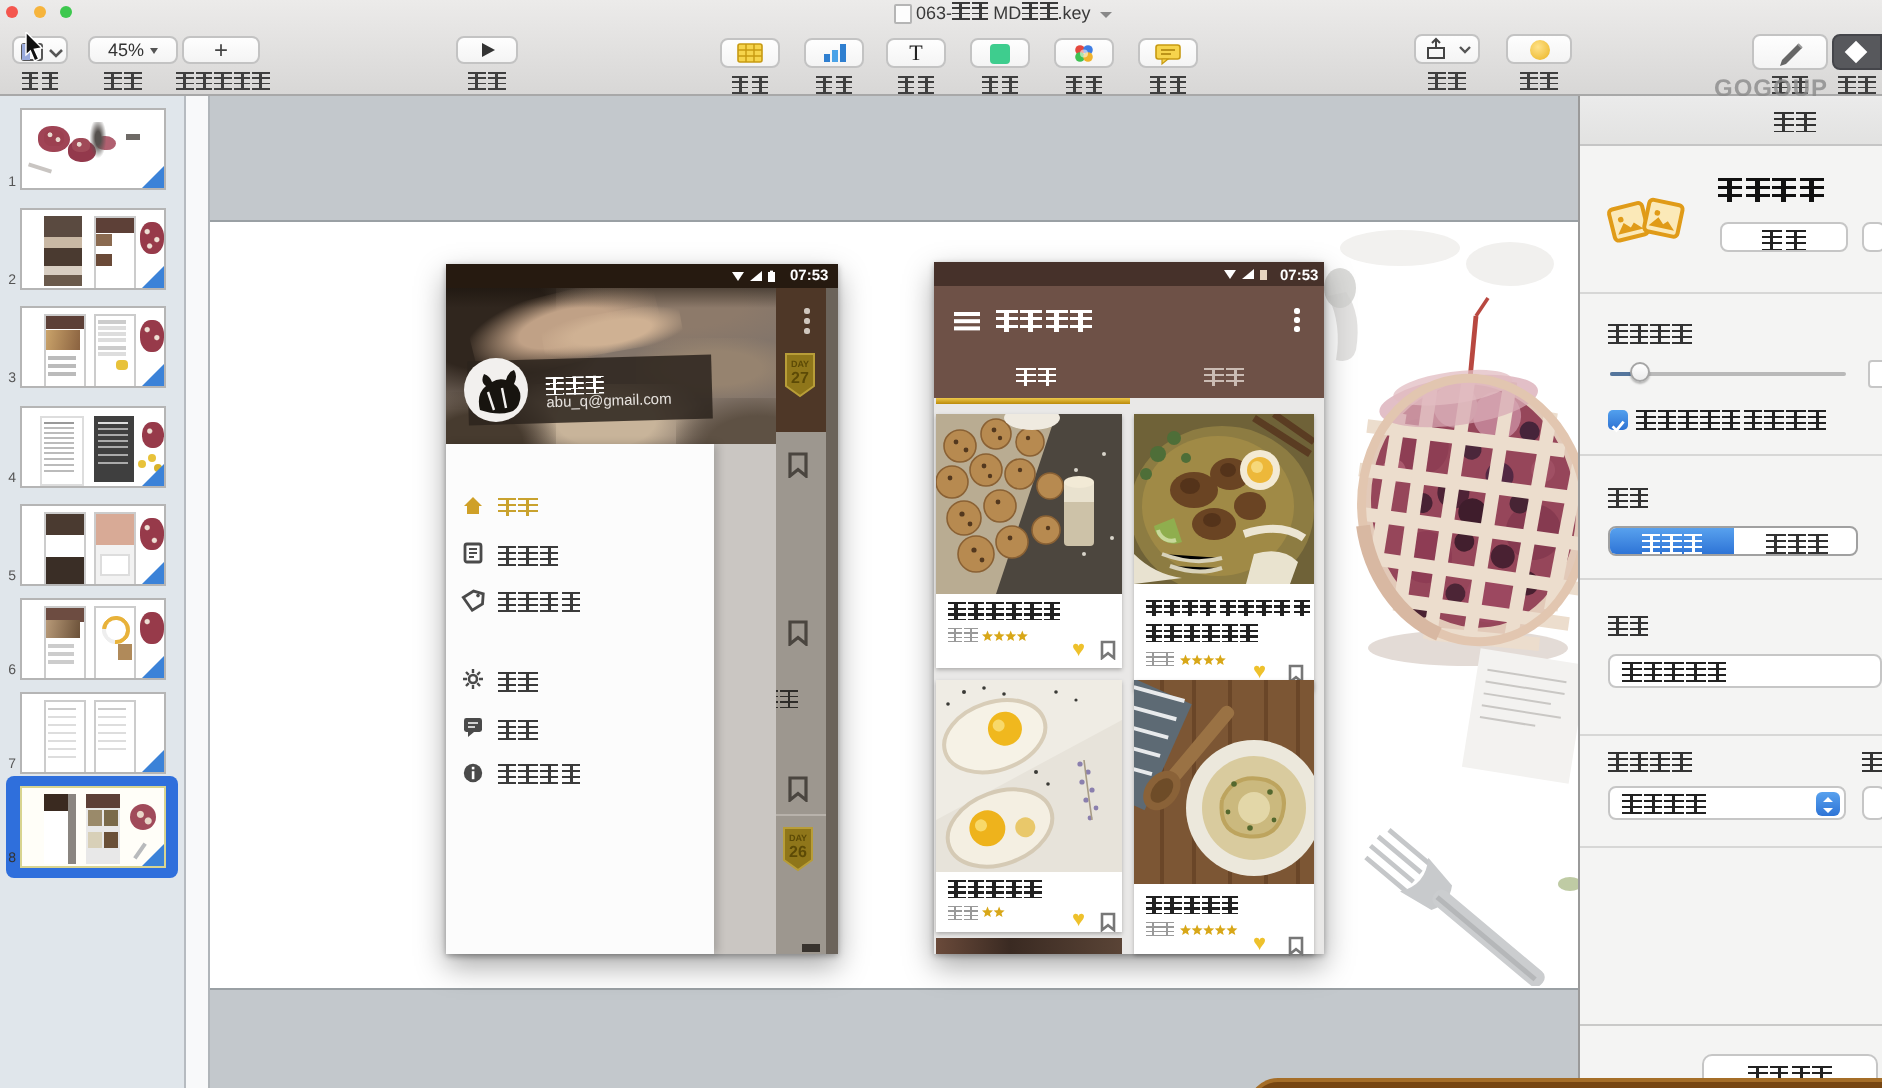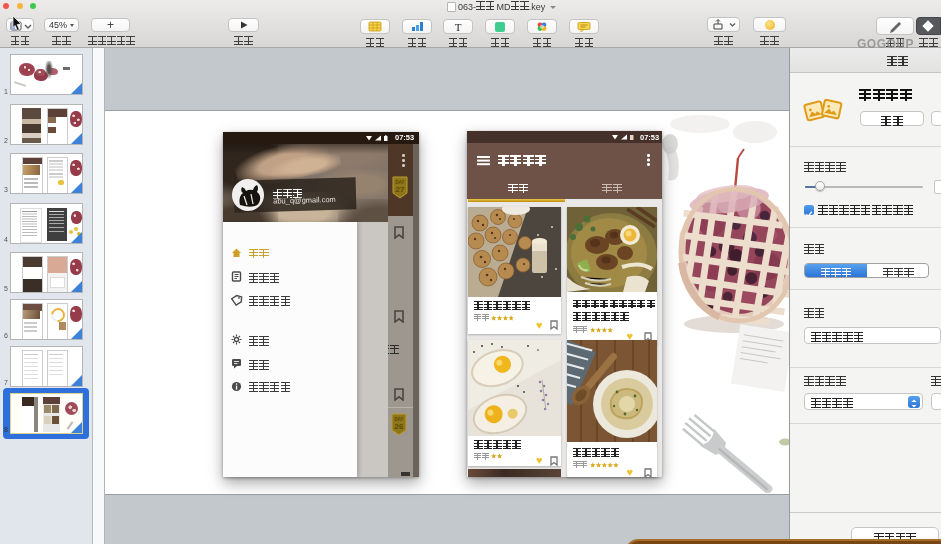--- a/index.html
+++ b/index.html
@@ -45,21 +45,21 @@
 <div class="a" style="left:0;top:0"></div>
 
 <div class="btn" style="left:6px;top:18px;width:28px;height:14px">
  <svg width="26" height="12" style="position:absolute;left:1px;top:1px" viewBox="0 0 26 12">
       <rect x="3" y="2" width="10" height="8" rx="1" fill="none" stroke="#555" stroke-width="1"></rect>
       <rect x="3" y="2" width="4" height="8" fill="#9ad"></rect>
       <path d="M17 5 l3 3 l3 -3" fill="none" stroke="#555" stroke-width="1.3"></path>
     </svg>
 </div>
 <div class="lbl" style="left:6px;top:36px;width:28px"><b class="cj n2"><i></i><i></i></b></div>
-<div class="btn" style="left:44px;top:18px;width:35px;height:14px;font-size:9px;color:#333;text-align:center;line-height:13px">45%<span style="display:inline-block;width:0;height:0;border-left:2.8px solid transparent;border-right:2.8px solid transparent;border-top:3.2px solid #555;margin-left:3px;vertical-align:1px"></span></div>
+<div class="btn" style="left:44px;top:18px;width:45px;height:14px;font-size:9px;color:#333;text-align:center;line-height:13px">45%<span style="display:inline-block;width:0;height:0;border-left:2.8px solid transparent;border-right:2.8px solid transparent;border-top:3.2px solid #555;margin-left:3px;vertical-align:1px"></span></div>
 <div class="lbl" style="left:44px;top:36px;width:35px"><b class="cj n2"><i></i><i></i></b></div>
 <div class="btn" style="left:91px;top:18px;width:39px;height:14px;font-size:12px;color:#444;text-align:center;line-height:12px">+</div>
 <div class="lbl" style="left:88px;top:36px;width:45px"><b class="cj n5"><i></i><i></i><i></i><i></i><i></i></b></div>
 <div class="btn" style="left:228px;top:18px;width:31px;height:14px">
  <svg width="29" height="12" style="position:absolute;left:0;top:0" viewBox="0 0 29 12">
       <path d="M12 2.5 L18.5 6 L12 9.5 Z" fill="#333"></path>
     </svg>
 </div>
 <div class="lbl" style="left:228px;top:36px;width:31px"><b class="cj n2"><i></i><i></i></b></div>
 

